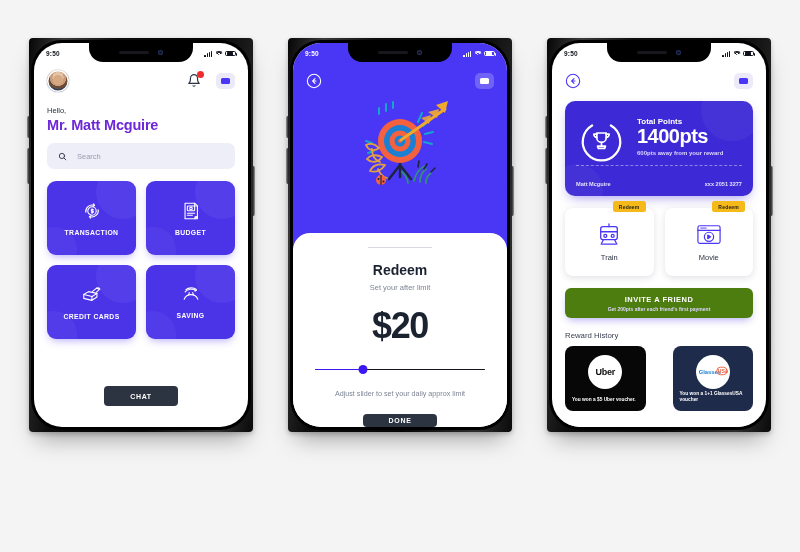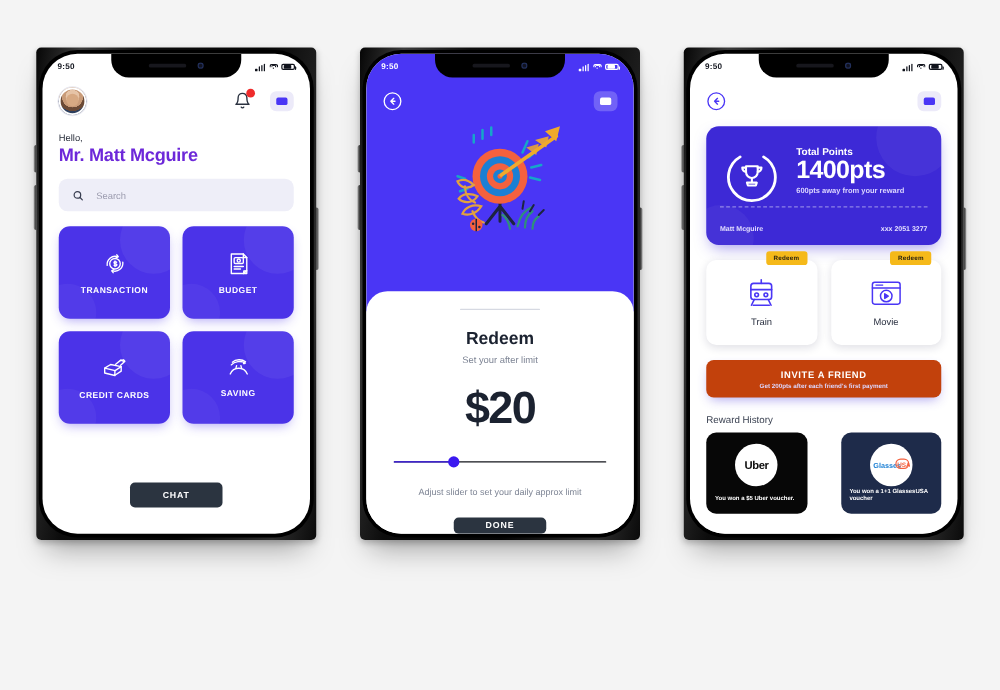--- a/index.html
+++ b/index.html
@@ -189,21 +189,21 @@
     display:grid; grid-template-columns:1fr 1fr; gap:11px; }
   .redeem-card { position:relative; height:68px; background:#fff; border-radius:8px;
     box-shadow:0 2px 7px rgba(20,20,60,.13);
     display:flex; flex-direction:column; align-items:center; justify-content:center; gap:6px; }
   .redeem-badge { position:absolute; top:-7px; right:8px; background:#f5b91a;
     color:#2c2410; font-size:5px; font-weight:bold; border-radius:2.5px;
     padding:2.5px 6px; letter-spacing:.2px; }
   .redeem-card > span.lbl { font-size:7.5px; color:#2a3040; }
 
   .invite-btn { position:absolute; top:245px; left:13px; right:13px; height:30px;
-    background:#c2410c; border-radius:6px; color:#fff;
+    background:#4d7c0f; border-radius:6px; color:#fff;
     display:flex; flex-direction:column; align-items:center; justify-content:center; gap:2px;
     box-shadow:0 4px 9px -3px rgba(61,41,214,.45); }
   .invite-btn .t { font-size:7.5px; font-weight:bold; letter-spacing:.5px; }
   .invite-btn .s { font-size:5px; font-weight:bold; color:#ddd7ff; }
 
   .rh-title { position:absolute; top:288px; left:13px; font-size:7.8px; color:#3b4252; }
   .rh-row { position:absolute; top:303px; left:13px; right:13px;
     display:grid; grid-template-columns:1fr 1fr; gap:27px; }
   .rh-card { height:65px; border-radius:8px; position:relative;
     display:flex; flex-direction:column; align-items:center; padding-top:9px; }

